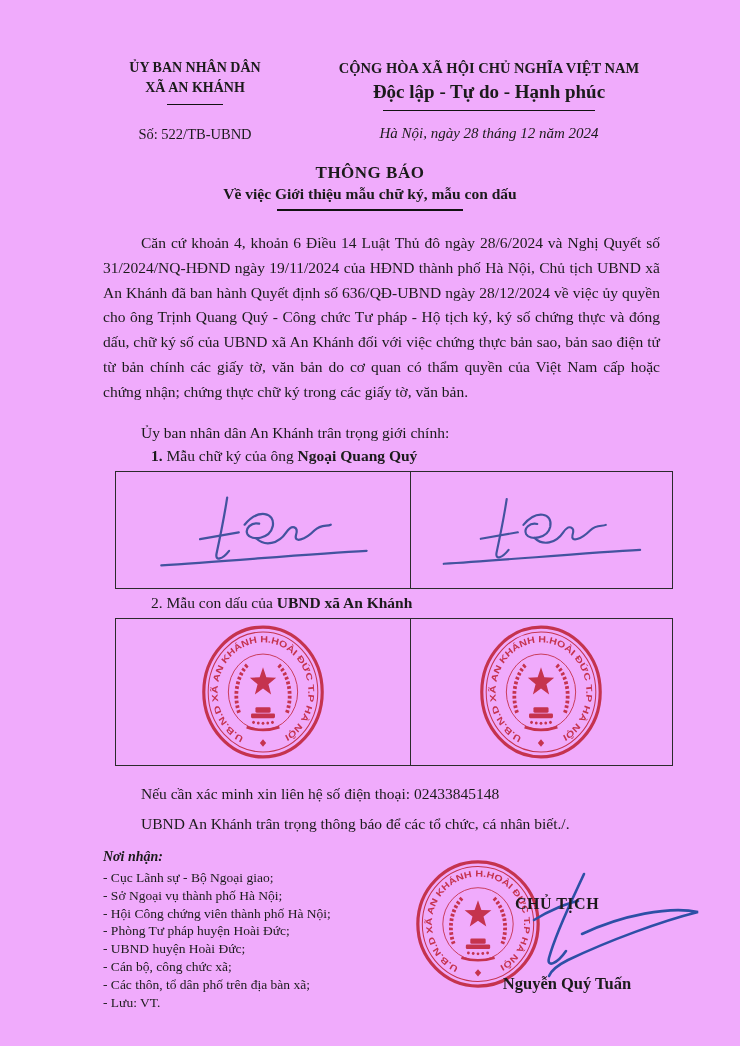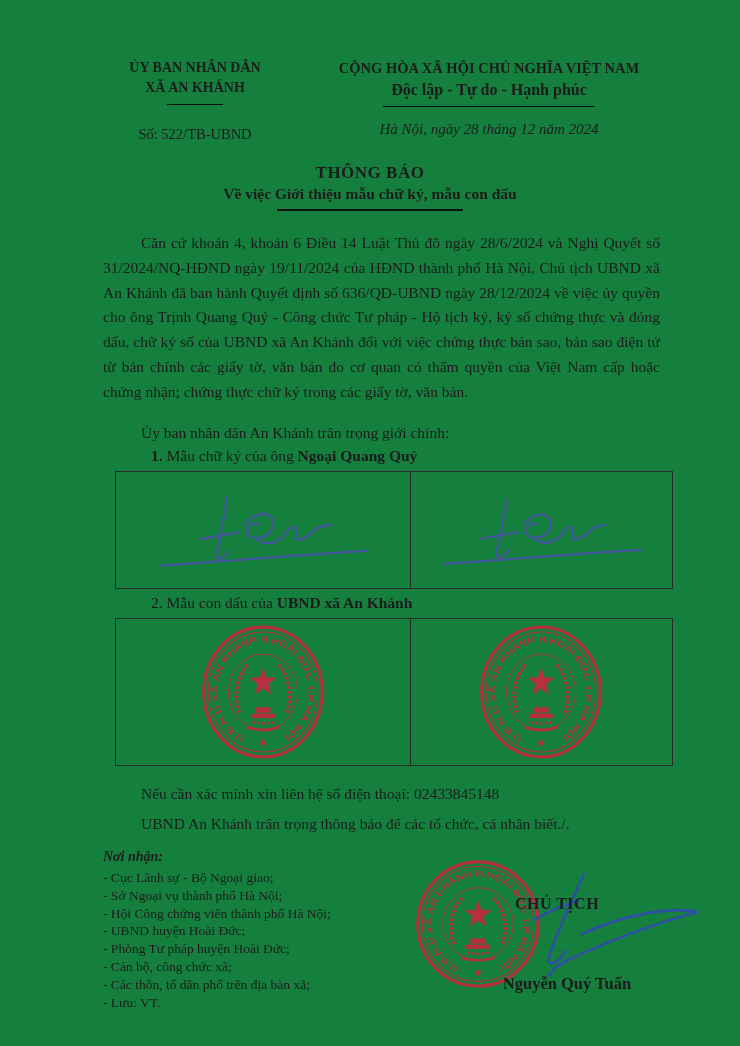--- a/index.html
+++ b/index.html
@@ -3,35 +3,35 @@
 <meta charset="utf-8">
 <style>
   :root{
     --stamp-red:#c22a41;
     --ink-blue:#43539f;
     --ink-blue-strong:#2d4fa6;
     --text:#1b1b1b;
   }
   html,body{margin:0;padding:0;background:#fff;}
   .page{
-    position:relative;width:740px;height:1046px;background:#15803d;
+    position:relative;width:740px;height:1046px;background:#f0abfc;
     font-family:"Liberation Serif","DejaVu Serif",serif;color:var(--text);
     overflow:hidden;
   }
   .abs{position:absolute;}
   .center{text-align:center;}
   .b{font-weight:bold;}
   .rule{background:#111;height:1.5px;}
   
   .hdr-left{left:100px;top:58px;width:190px;font-size:14px;font-weight:bold;line-height:1.45;}
   .hdr-left .num{font-weight:normal;font-size:14.5px;margin-top:19px;}
   .hdr-left .rule{width:56px;margin:5px auto 0 auto;}
   .hdr-right{left:308px;top:58px;width:362px;line-height:1.4;}
   .hdr-right .l1{font-size:14.5px;font-weight:bold;}
-  .hdr-right .l2{font-size:16px;font-weight:bold;margin-top:1px;}
+  .hdr-right .l2{font-size:19px;font-weight:bold;margin-top:1px;}
   .hdr-right .rule{width:212px;margin:4px auto 0 auto;}
   .hdr-right .date{font-style:italic;font-size:15px;margin-top:12px;}
   
   .title{left:0;top:163px;width:740px;}
   .title .t1{font-size:17px;font-weight:bold;letter-spacing:.5px;}
   .title .t2{font-size:15.5px;font-weight:bold;margin-top:2px;}
   .title .rule{width:186px;margin:6px auto 0 auto;}
   
   .para{left:103px;width:557px;font-size:15.5px;line-height:1.6;text-align:justify;}
   .indent{text-indent:38px;}
@@ -156,22 +156,22 @@
   </div>
 
   <div class="abs para indent" style="top:782px">Nếu cần xác minh xin liên hệ số điện thoại: 02433845148</div>
   <div class="abs para indent" style="top:812px">UBND An Khánh trân trọng thông báo để các tổ chức, cá nhân biết./.</div>
 
   <div class="abs recipients">
     <div class="label">Nơi nhận:</div>
     <div>- Cục Lãnh sự - Bộ Ngoại giao;</div>
     <div>- Sở Ngoại vụ thành phố Hà Nội;</div>
     <div>- Hội Công chứng viên thành phố Hà Nội;</div>
+    <div>- Phòng Tư pháp huyện Hoài Đức;</div>
     <div>- UBND huyện Hoài Đức;</div>
-    <div>- Phòng Tư pháp huyện Hoài Đức;</div>
     <div>- Cán bộ, công chức xã;</div>
     <div>- Các thôn, tổ dân phố trên địa bàn xã;</div>
     <div>- Lưu: VT.</div>
   </div>
 
   <div class="abs center signer-title">CHỦ TỊCH</div>
 
   <svg class="abs stamp footer-stamp" width="128" height="132" viewBox="0 0 200 200" preserveAspectRatio="none">
       <use href="#seal-def"></use>
     </svg>

